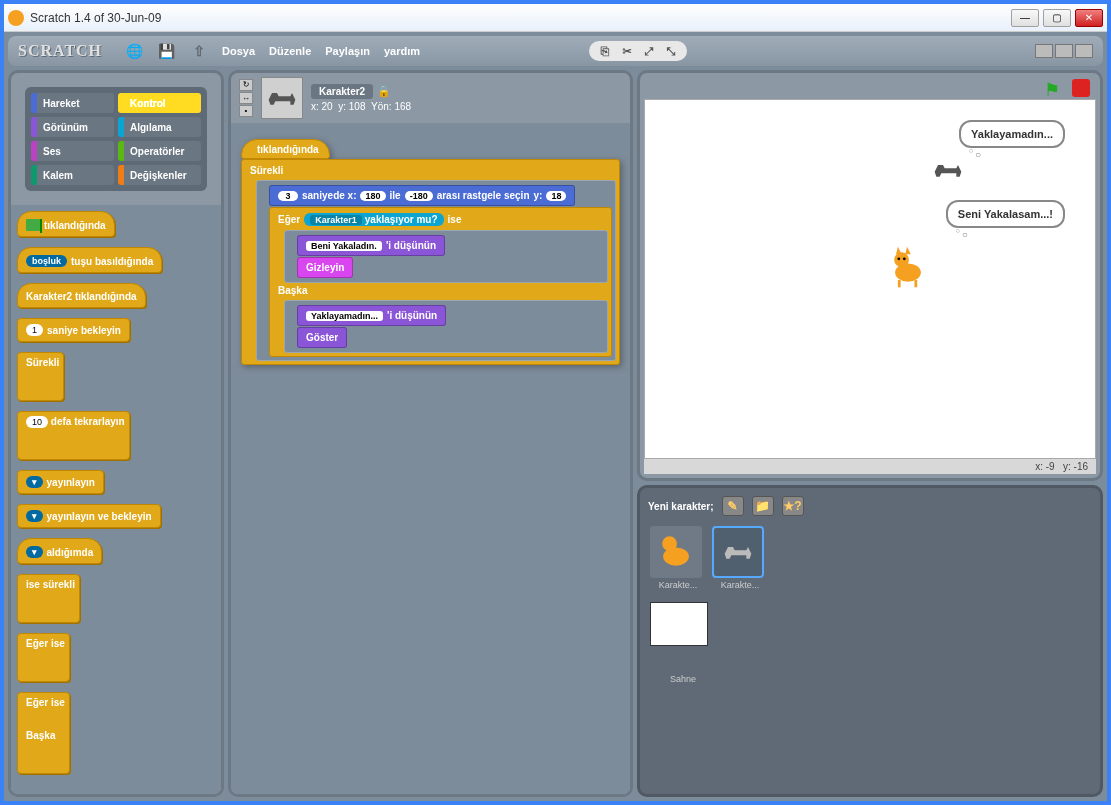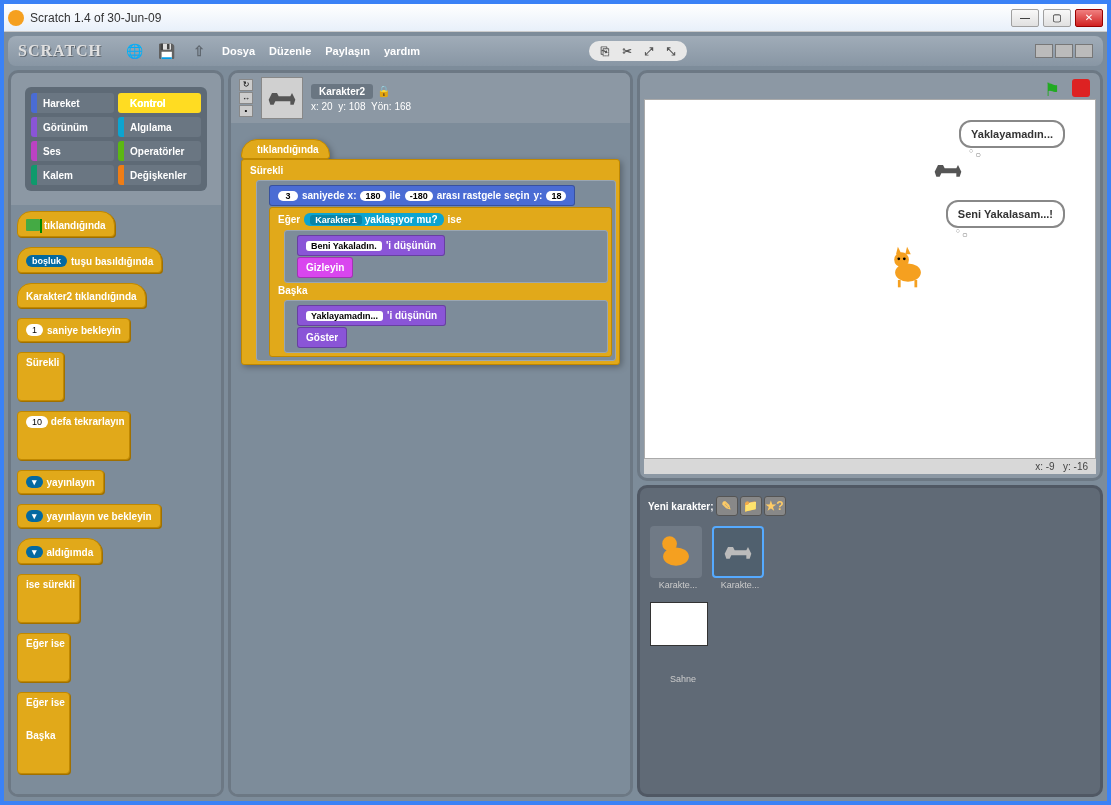--- a/index.html
+++ b/index.html
@@ -64,21 +64,21 @@
 .stagepanel { background:#8c98a4; border:3px solid #6c7884; border-radius:10px; padding:4px; display:flex; flex-direction:column; }
 .stagetop { display:flex; justify-content:flex-end; gap:8px; padding:2px 6px; align-items:center; }
 .greenflag { width:20px; height:18px; color:#2a2; font-size:18px; cursor:pointer; }
 .stopbtn { width:18px; height:18px; background:#d22; border-radius:3px; cursor:pointer; }
 .stage { background:#fff; height:360px; position:relative; border:1px solid #aaa; overflow:hidden; }
 .bubble { position:absolute; background:#fff; border:2px solid #888; border-radius:12px; padding:6px 10px; font-size:11px; font-weight:bold; color:#333; }
 .bubble.think::after { content:'○'; position:absolute; bottom:-14px; left:14px; font-size:10px; color:#888; }
 .bubble.think::before { content:'○'; position:absolute; bottom:-8px; left:8px; font-size:7px; color:#888; }
 .coords { text-align:right; font-size:10px; color:#444; padding:2px 8px; background:#d8d8d8; }
 .spritelist { background:#606a76; border:3px solid #505864; border-radius:10px; flex:1; padding:4px; display:flex; flex-direction:column; }
-.newsprite { display:flex; align-items:center; gap:2px; font-size:10px; font-weight:bold; color:#fff; padding:4px; }
+.newsprite { display:flex; align-items:center; gap:8px; font-size:10px; font-weight:bold; color:#fff; padding:4px; }
 .nsbtn { width:22px; height:20px; background:#888; border:1px solid #555; border-radius:3px; cursor:pointer; display:flex; align-items:center; justify-content:center; color:#fc6; font-size:12px; }
 .thumbs { display:flex; gap:6px; padding:6px; align-items:flex-start; }
 .stagecell { width:66px; text-align:center; font-size:9px; color:#ccc; }
 .stagecell .st { width:58px; height:44px; background:#fff; border:1px solid #333; margin-bottom:28px; }
 .spcell { width:56px; text-align:center; font-size:9px; color:#ccc; cursor:pointer; }
 .spcell .sp { width:52px; height:52px; border:2px solid transparent; border-radius:4px; display:flex; align-items:center; justify-content:center; background:#707a86; margin-bottom:2px; }
 .spcell.selected .sp { border-color:#5af; background:#50606e; }
 svg.cat { width:46px; height:46px; }
 svg.dog { width:34px; height:20px; }
 </style>

